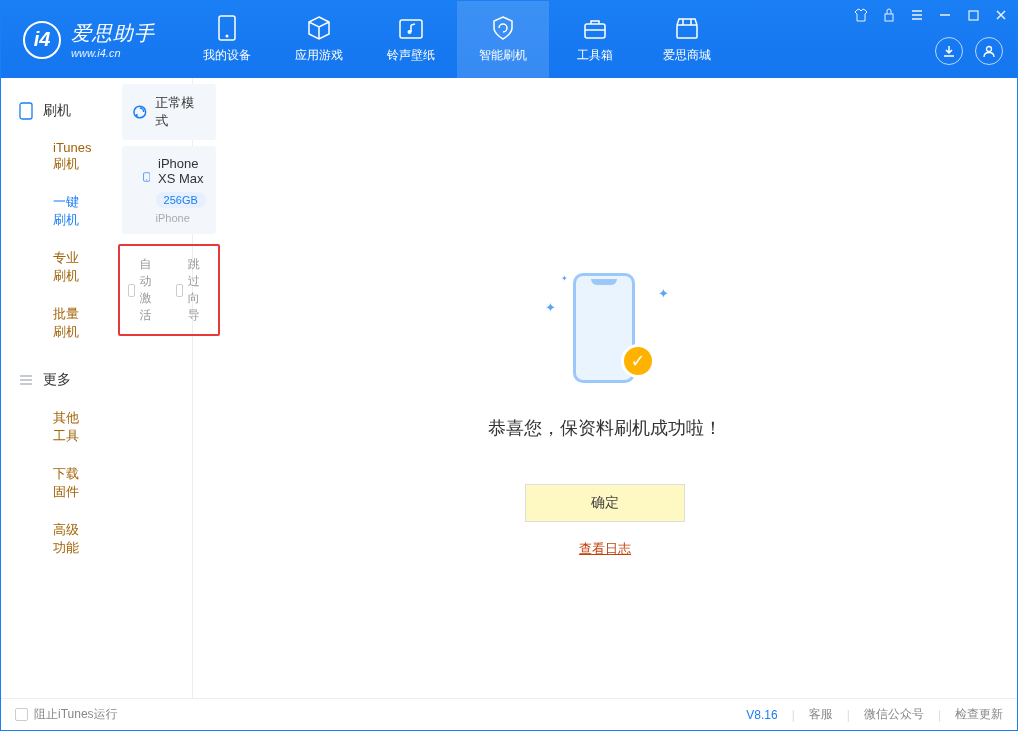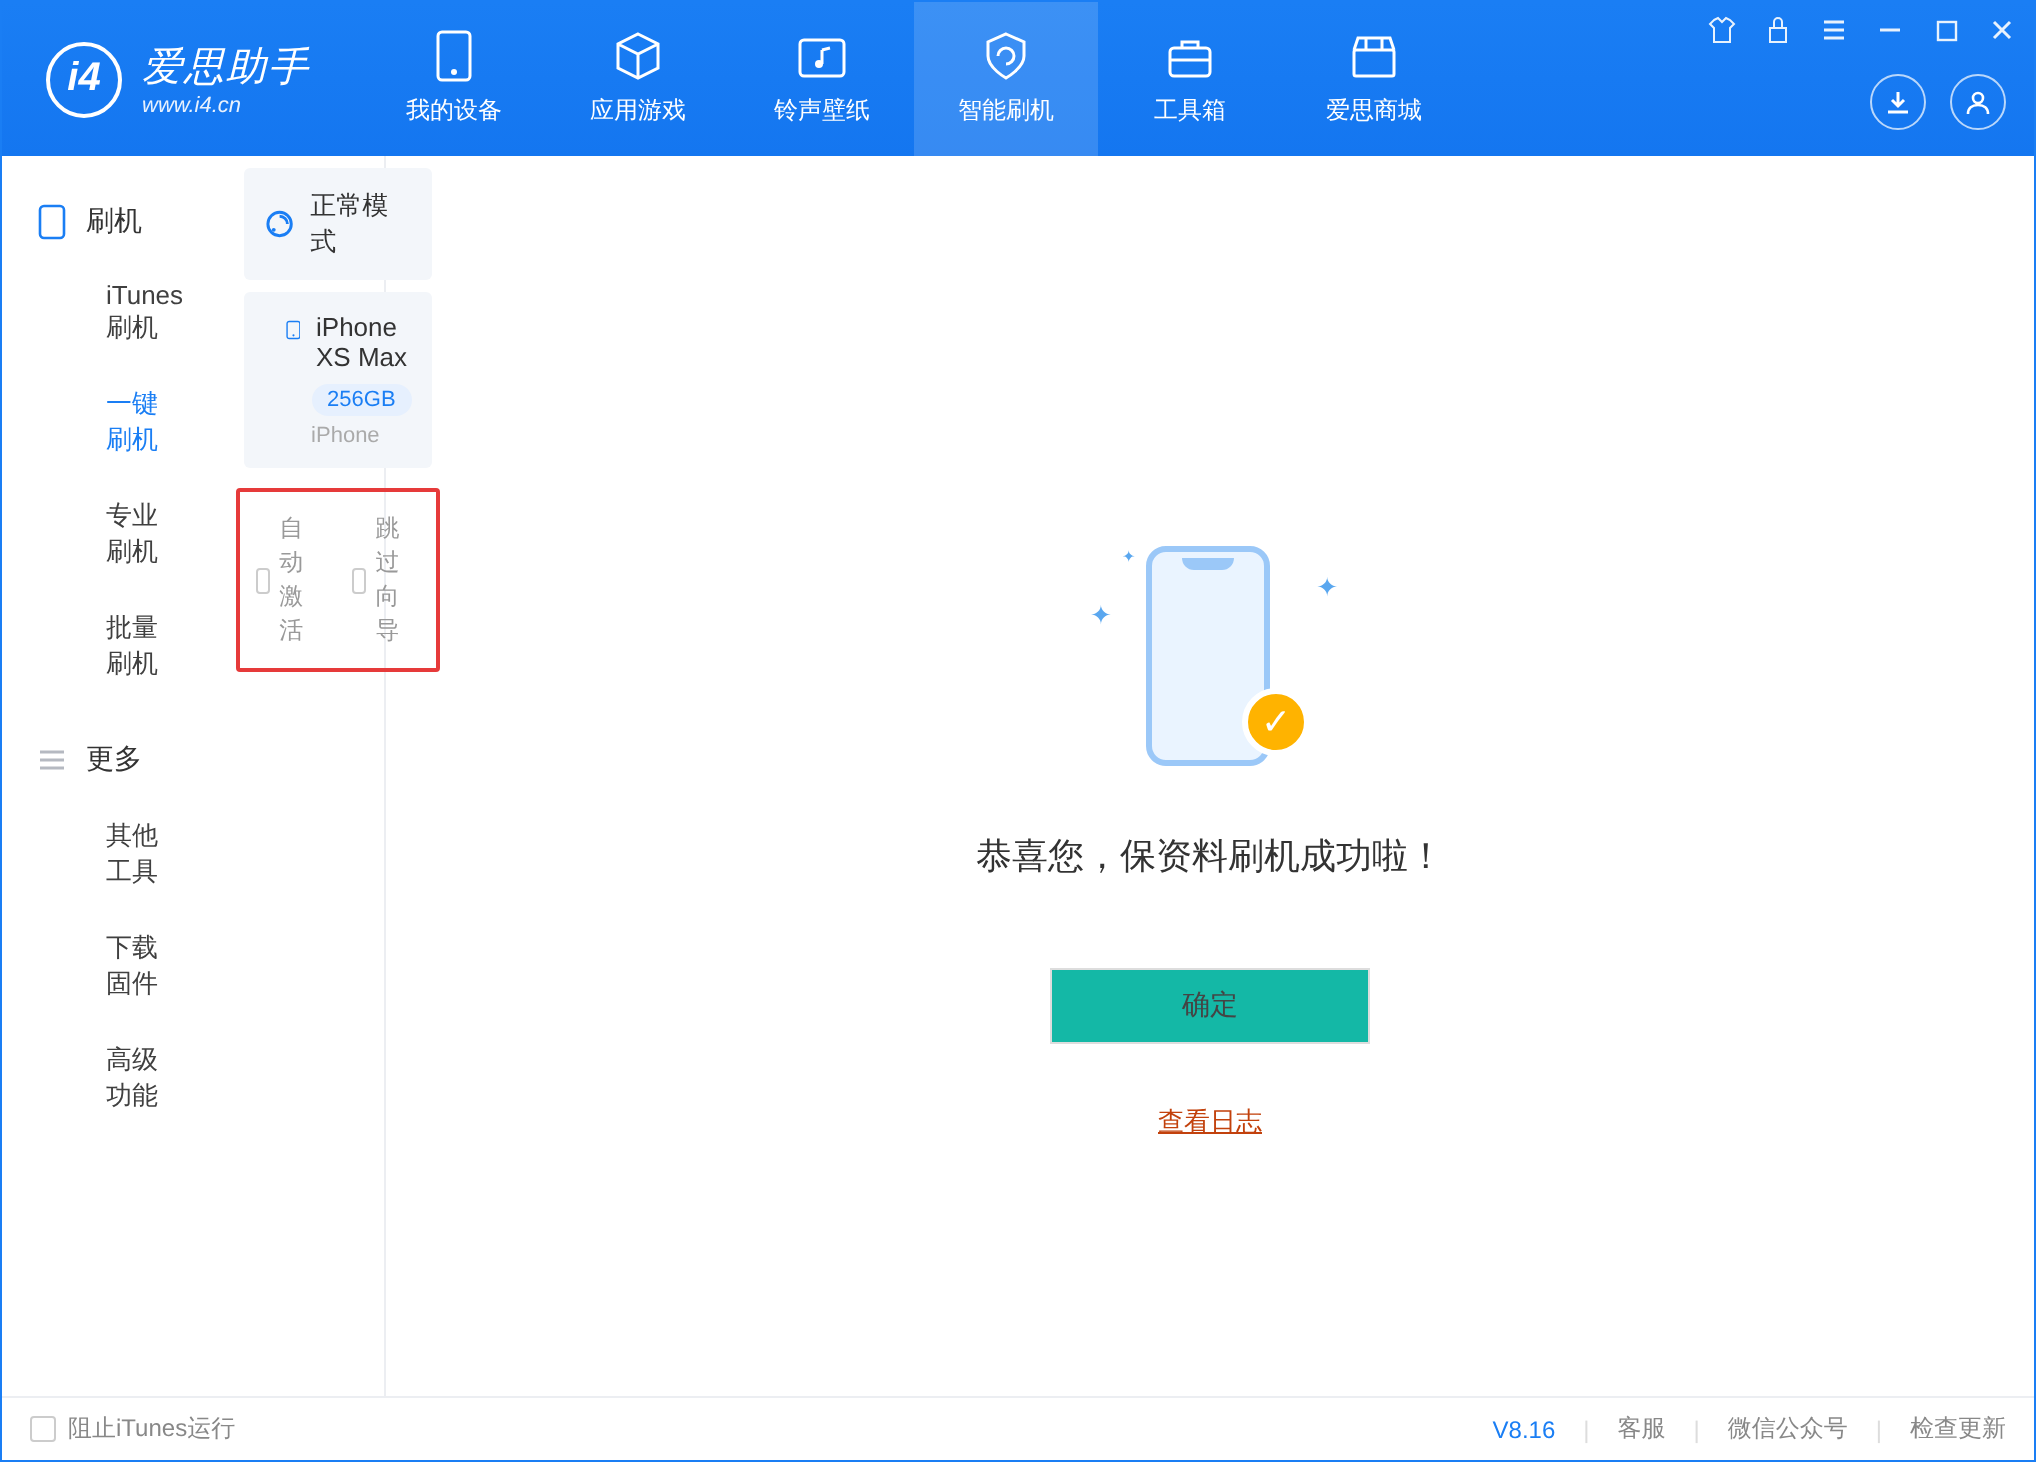--- a/index.html
+++ b/index.html
@@ -17,42 +17,42 @@
 .nav-icon { width: 26px; height: 26px; display: flex; align-items: center; justify-content: center; }
 .nav-label { font-size: 12px; }
 .win-controls { position: absolute; top: 6px; right: 8px; display: flex; gap: 12px; align-items: center; }
 .wc { width: 16px; height: 16px; cursor: pointer; opacity: 0.9; display: flex; align-items: center; justify-content: center; }
 .right-circles { position: absolute; right: 14px; top: 36px; display: flex; gap: 12px; }
 .circle-btn { width: 28px; height: 28px; border: 1.5px solid rgba(255,255,255,0.7); border-radius: 50%; display: flex; align-items: center; justify-content: center; cursor: pointer; }
 .body-area { flex: 1; display: flex; background: #fff; overflow: hidden; }
 .sidebar { width: 192px; border-right: 1px solid #eceef2; display: flex; flex-direction: row; }
 .side-scroll { flex: 1; padding-top: 14px; }
 .side-group { display: flex; align-items: center; padding: 10px 18px; font-size: 14px; color: #333; gap: 10px; }
-.side-item { padding: 10px 18px 10px 52px; font-size: 13px; color: #404040; cursor: pointer; }
+.side-item { padding: 10px 18px 10px 52px; font-size: 13px; color: #a16207; cursor: pointer; }
 .side-item.active { color: #1a7ef4; }
 .side-bottom { }
 .mode-box { margin: 6px 12px; background: #f3f6fa; border-radius: 3px; padding: 10px; display: flex; align-items: center; gap: 8px; font-size: 13px; color: #333; }
 .device-box { margin: 6px 12px 10px; background: #f3f6fa; border-radius: 3px; padding: 10px; }
-.dev-row1 { display: flex; align-items: flex-start; gap: 8px; font-size: 13px; color: #333; font-weight: 500; padding-left: 11px; }
+.dev-row1 { display: flex; align-items: flex-end; gap: 8px; font-size: 13px; color: #333; font-weight: 500; padding-left: 11px; }
 .dev-badge { display: inline-block; margin: 6px 0 0 24px; background: #e6f0fe; color: #1a7ef4; font-size: 11px; padding: 2px 8px; border-radius: 10px; text-align: center; }
 .dev-sub { margin-left: 24px; color: #aaa; font-size: 11px; margin-top: 4px; }
 .checkbox-row { margin: 6px 8px 0; border: 2px solid #e63a3a; border-radius: 2px; padding: 10px 8px; display: flex; gap: 14px; }
 .cb { display: flex; align-items: center; gap: 5px; font-size: 12px; color: #999; cursor: pointer; }
 .cb-box { width: 13px; height: 13px; border: 1px solid #ccc; border-radius: 2px; }
 .main { flex: 1; display: flex; flex-direction: column; align-items: center; justify-content: flex-start; padding-top: 190px; }
 .phone-illus { position: relative; width: 140px; height: 120px; margin-bottom: 28px; }
 .phone-body { position: absolute; left: 38px; top: 5px; width: 62px; height: 110px; border: 3px solid #9bc8f8; border-radius: 10px; background: #eaf4ff; }
 .phone-notch { position: absolute; left: 50%; top: 3px; transform: translateX(-50%); width: 26px; height: 6px; background: #9bc8f8; border-radius: 0 0 6px 6px; }
 .phone-check { position: absolute; right: 20px; bottom: 10px; width: 34px; height: 34px; background: #ffb300; border-radius: 50%; display: flex; align-items: center; justify-content: center; color: #fff; font-size: 18px; border: 3px solid #fff; }
 .sparkle { position: absolute; color: #5aa7ef; font-size: 13px; }
 .sparkle.s1 { left: 10px; top: 32px; }
 .sparkle.s2 { right: 6px; top: 18px; }
 .sparkle.s3 { left: 26px; top: 6px; font-size: 8px; }
 .success-text { font-size: 18px; color: #333; margin-bottom: 44px; }
-.ok-btn { width: 160px; height: 38px; border: 1px solid #ddd; background: #14b8a6; font-size: 14px; color: #444; cursor: pointer; margin-bottom: 30px; }
+.ok-btn { width: 160px; height: 38px; border: 1px solid #ddd; background: #fef9c3; font-size: 14px; color: #444; cursor: pointer; margin-bottom: 18px; }
 .log-link { font-size: 13px; color: #c2410c; cursor: pointer; text-decoration: underline; }
 .footer { height: 32px; border-top: 1px solid #eceef2; display: flex; align-items: center; padding: 0 14px; font-size: 12px; color: #888; }
 .footer-left { display: flex; align-items: center; gap: 6px; cursor: pointer; }
 .footer-right { margin-left: auto; display: flex; align-items: center; gap: 14px; }
 .footer-sep { color: #ddd; }
 .footer-link { cursor: pointer; }
 .version { color: #1a7ef4; }
 svg { display: block; }
 </style>
 </head>

